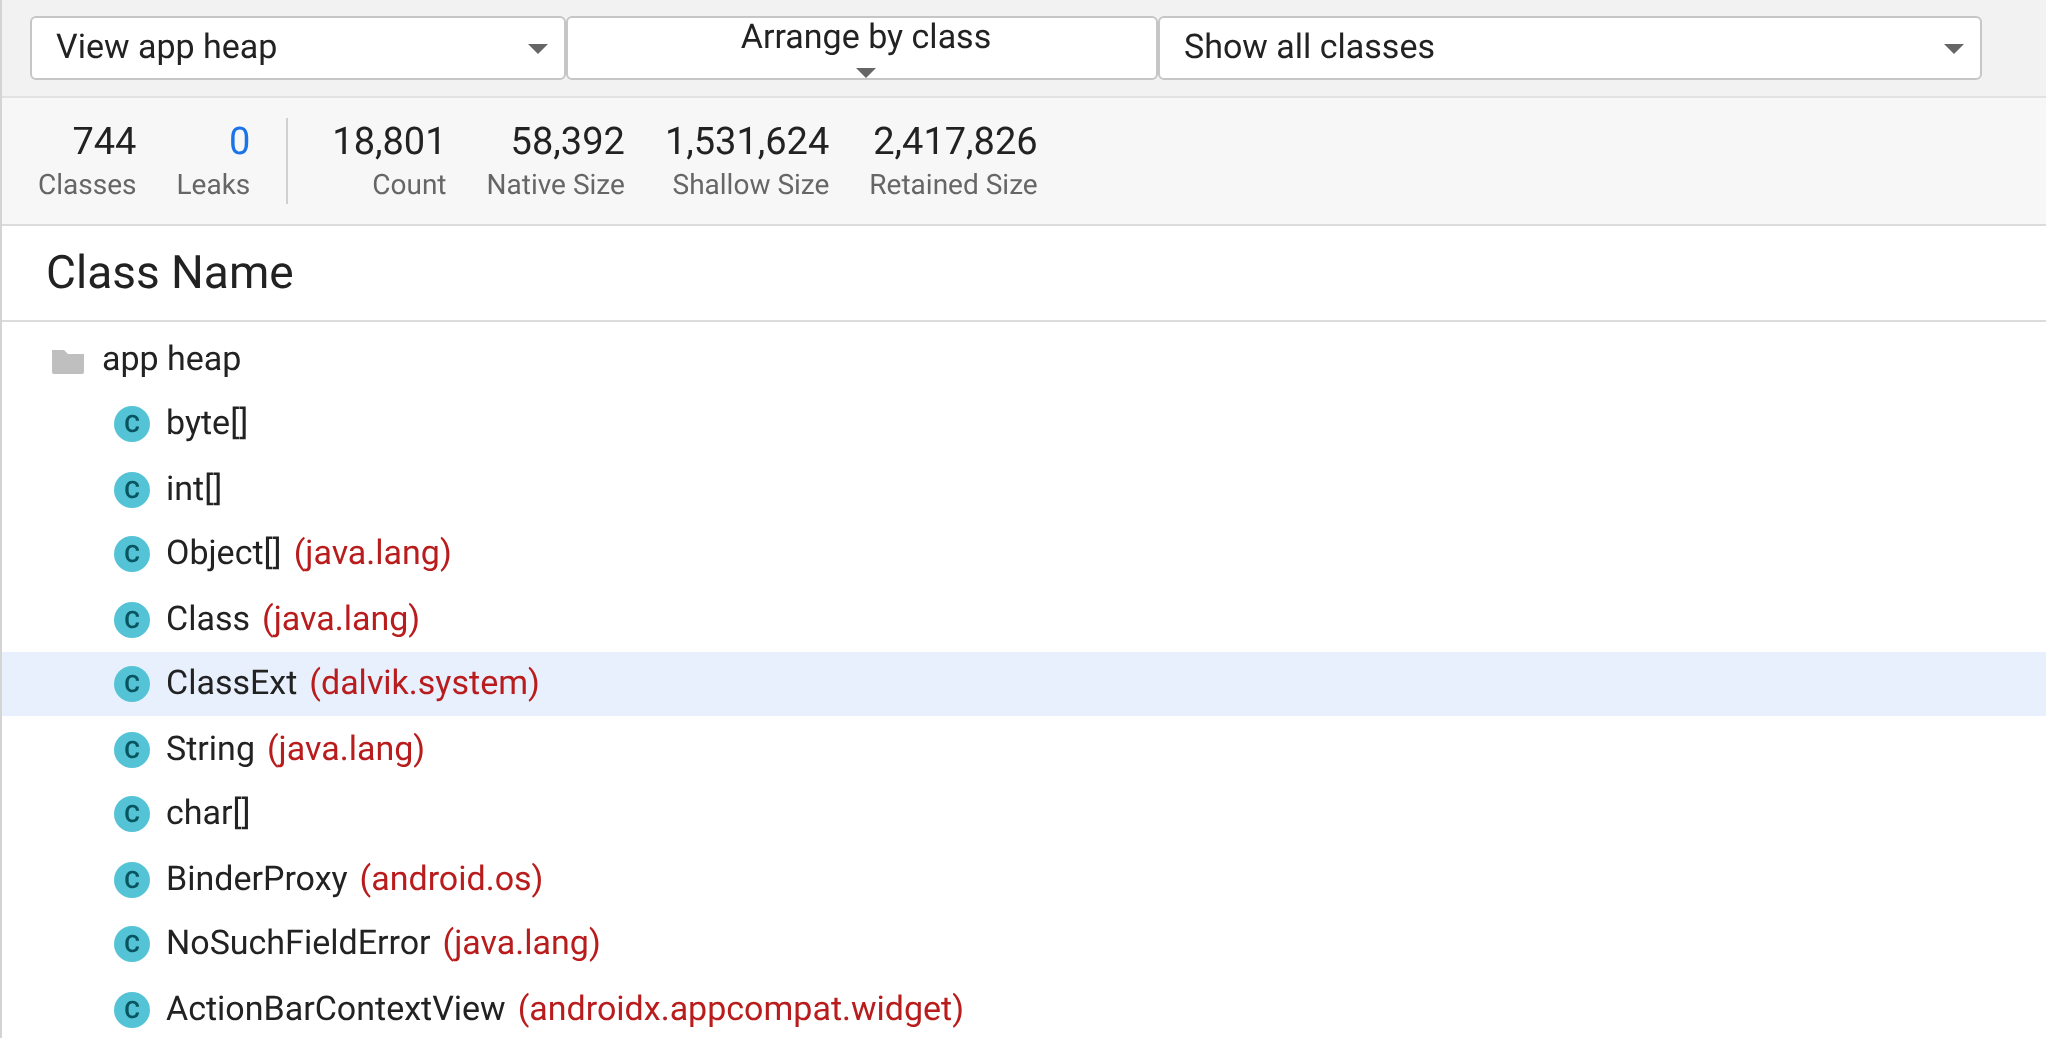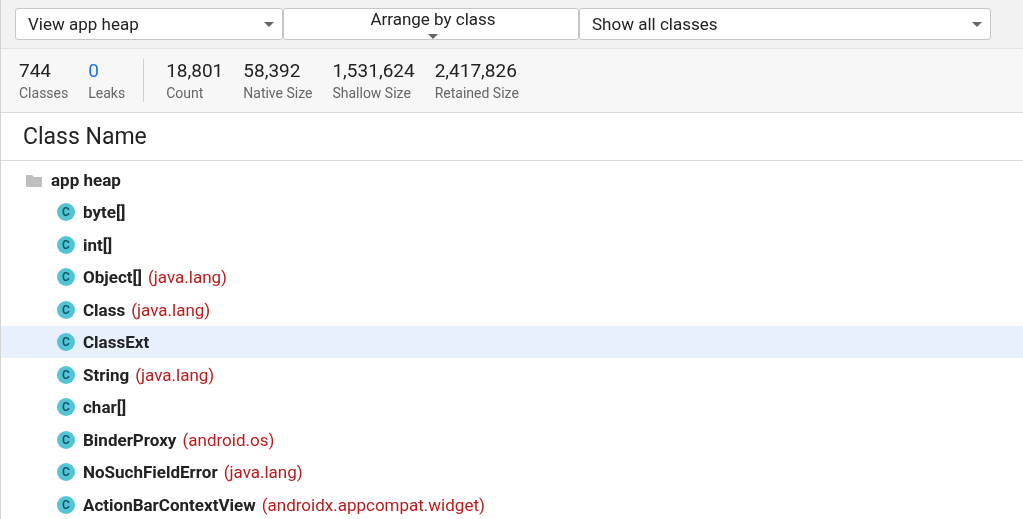--- a/index.html
+++ b/index.html
@@ -49,21 +49,21 @@
       display: flex;
       align-items: flex-start;
       gap: 0;
       padding: 10px 18px 10px 18px;
       background: #f7f7f7;
       border-bottom: 1px solid #dcdcdc;
     }
     .stat {
       display: flex;
       flex-direction: column;
-      align-items: flex-start;
+      align-items: flex-end;
       margin-right: 20px;
     }
     .stat-last-before-divider { margin-right: 0; }
     .stat-value {
       font-size: 19px;
       font-weight: 400;
       color: #222;
       line-height: 1.25;
     }
     .stat-value.leaks { color: #1a73e8; }
@@ -117,21 +117,21 @@
       background: #54c3d6;
       display: inline-flex;
       align-items: center;
       justify-content: center;
       margin-right: 8px;
       font-size: 12px;
       font-weight: 600;
       color: #08545f;
       flex-shrink: 0;
     }
-    .row-name { color: #222; font-weight: bold; }
+    .row-name { color: #222; }
     .row-pkg { color: #b91c1c; margin-left: 6px; }
   </style>
 </head>
 <body>
 
 <div class="top-bar">
   <div class="dropdown dropdown-1">
     <span class="dropdown-label">View app heap</span>
     <span class="dropdown-arrow"></span>
   </div>
@@ -201,20 +201,21 @@
         <span class="row-pkg">(java.lang)</span>
       </div>
       <div class="tree-row nested">
         <span class="class-icon">C</span>
         <span class="row-name">Class</span>
         <span class="row-pkg">(java.lang)</span>
       </div>
       <div class="tree-row nested selected">
         <span class="class-icon">C</span>
         <span class="row-name">ClassExt</span>
+        <span class="row-pkg">(dalvik.system)</span>
       </div>
       <div class="tree-row nested">
         <span class="class-icon">C</span>
         <span class="row-name">String</span>
         <span class="row-pkg">(java.lang)</span>
       </div>
       <div class="tree-row nested">
         <span class="class-icon">C</span>
         <span class="row-name">char[]</span>
       </div>

